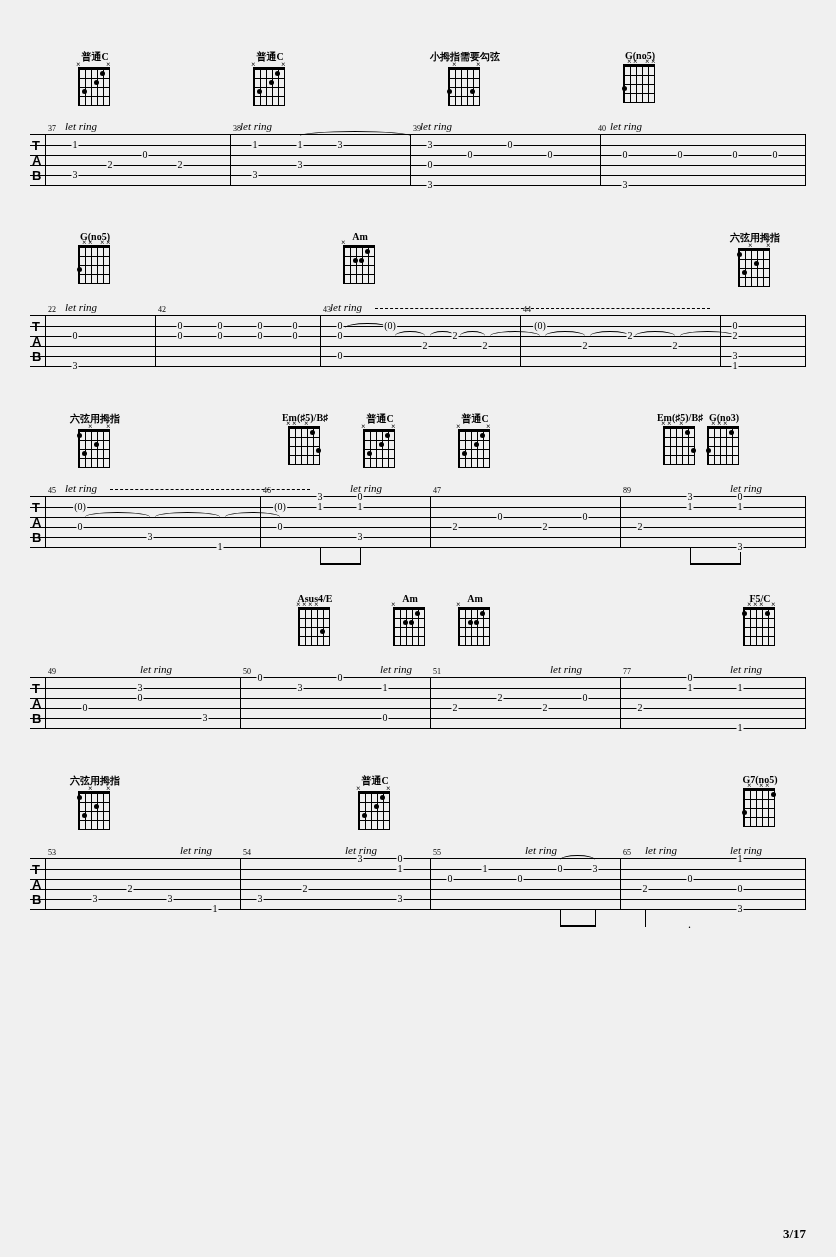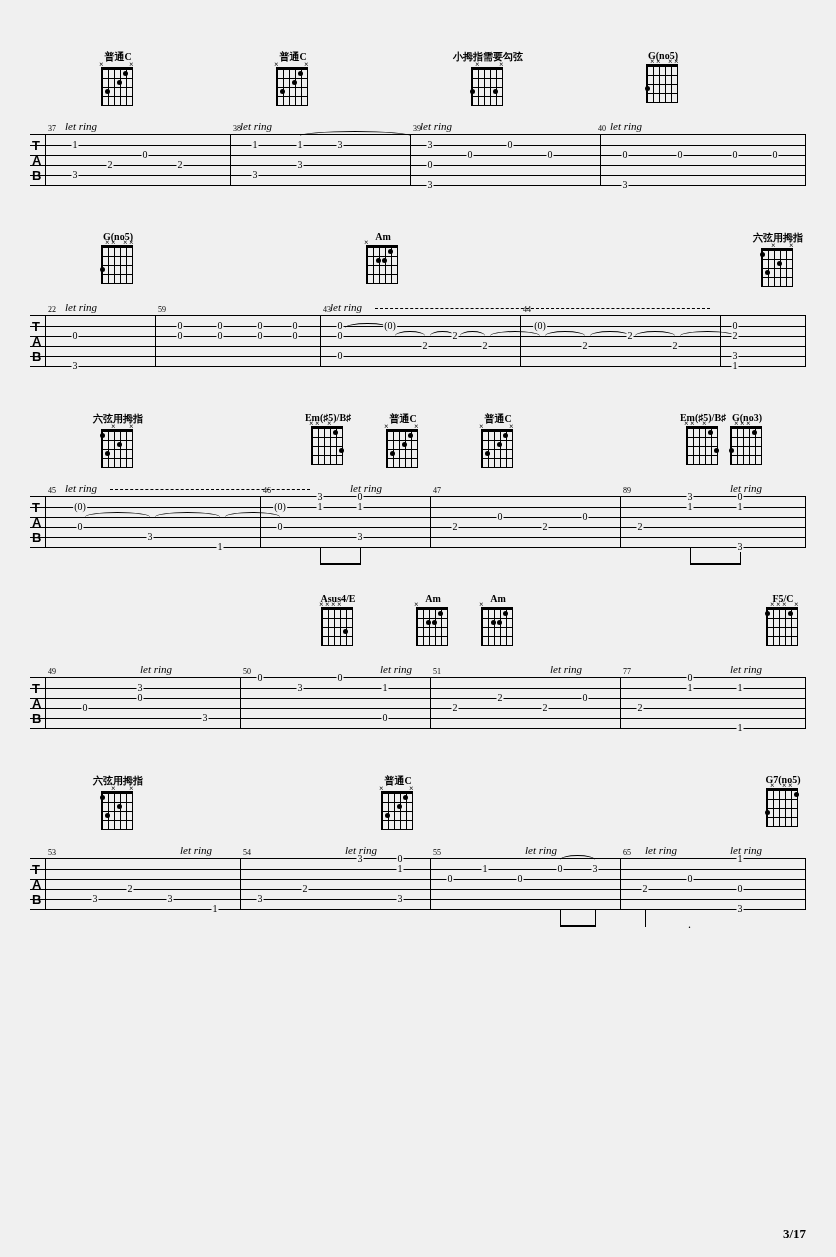--- a/index.html
+++ b/index.html
@@ -21,21 +21,20 @@
     margin-bottom: 45px;
   }
   .chord-row {
     position: relative;
     height: 70px;
   }
   .chord-block {
     position: absolute;
     text-align: center;
     width: 60px;
-    margin-left: 23px;
   }
   .chord-name {
     font-size: 10px;
     font-weight: bold;
     margin-bottom: 2px;
     white-space: nowrap;
   }
   .chord-diagram {
     width: 34px;
     height: 40px;
@@ -318,21 +317,21 @@
       <div class="tab-line" style="top:10px"></div>
         <div class="tab-line" style="top:20px"></div>
       <div class="tab-line" style="top:30px"></div>
         <div class="tab-line" style="top:40px"></div>
       <span class="tab-label" style="top:3px">T</span>
       <span class="tab-label" style="top:18px">A</span>
       <span class="tab-label" style="top:33px">B</span>
       <div class="barline" style="left:15px"></div>
       <span class="bar-num" style="left:18px">22</span>
       <div class="barline" style="left:125px"></div>
-      <span class="bar-num" style="left:128px">59</span>
+      <span class="bar-num" style="left:128px">42</span>
       <div class="barline" style="left:290px"></div>
       <span class="bar-num" style="left:293px">43</span>
       <div class="barline" style="left:490px"></div>
       <span class="bar-num" style="left:493px">44</span>
       <div class="barline" style="left:690px"></div>
       <div class="barline-end"></div>
       <div class="tie" style="left:315px;width:45px;top:7px"></div>
       <div class="tie" style="left:365px;width:30px;top:15px"></div>
       <div class="tie" style="left:400px;width:25px;top:15px"></div>
       <div class="tie" style="left:430px;width:25px;top:15px"></div>

